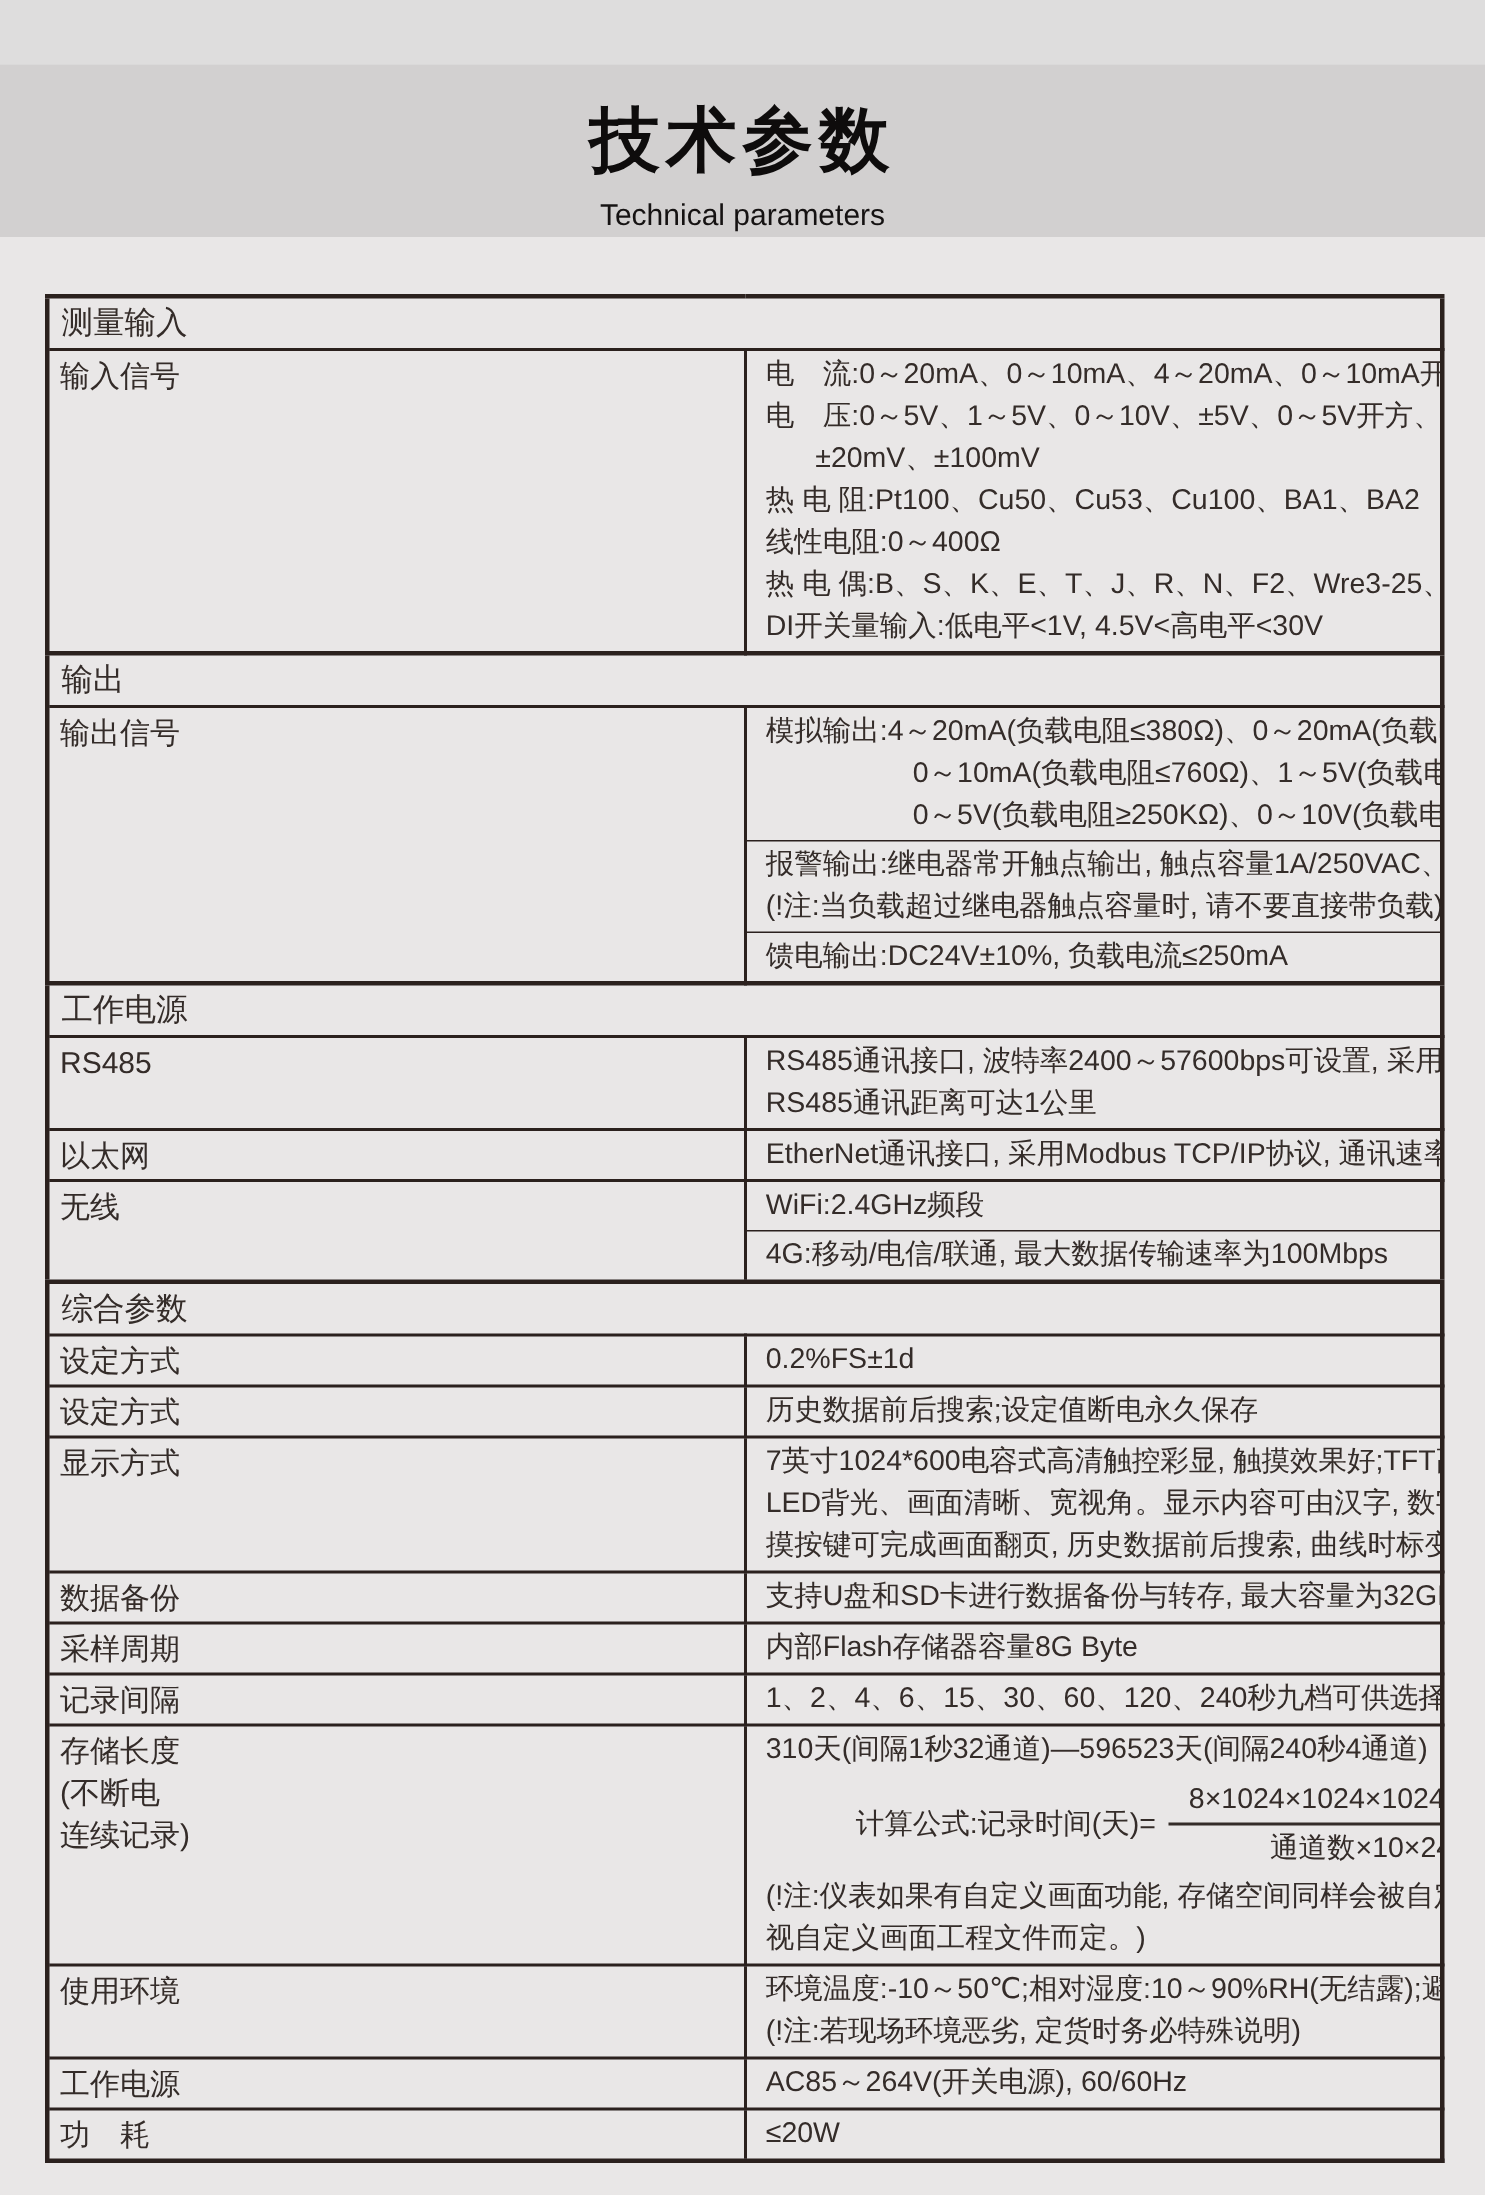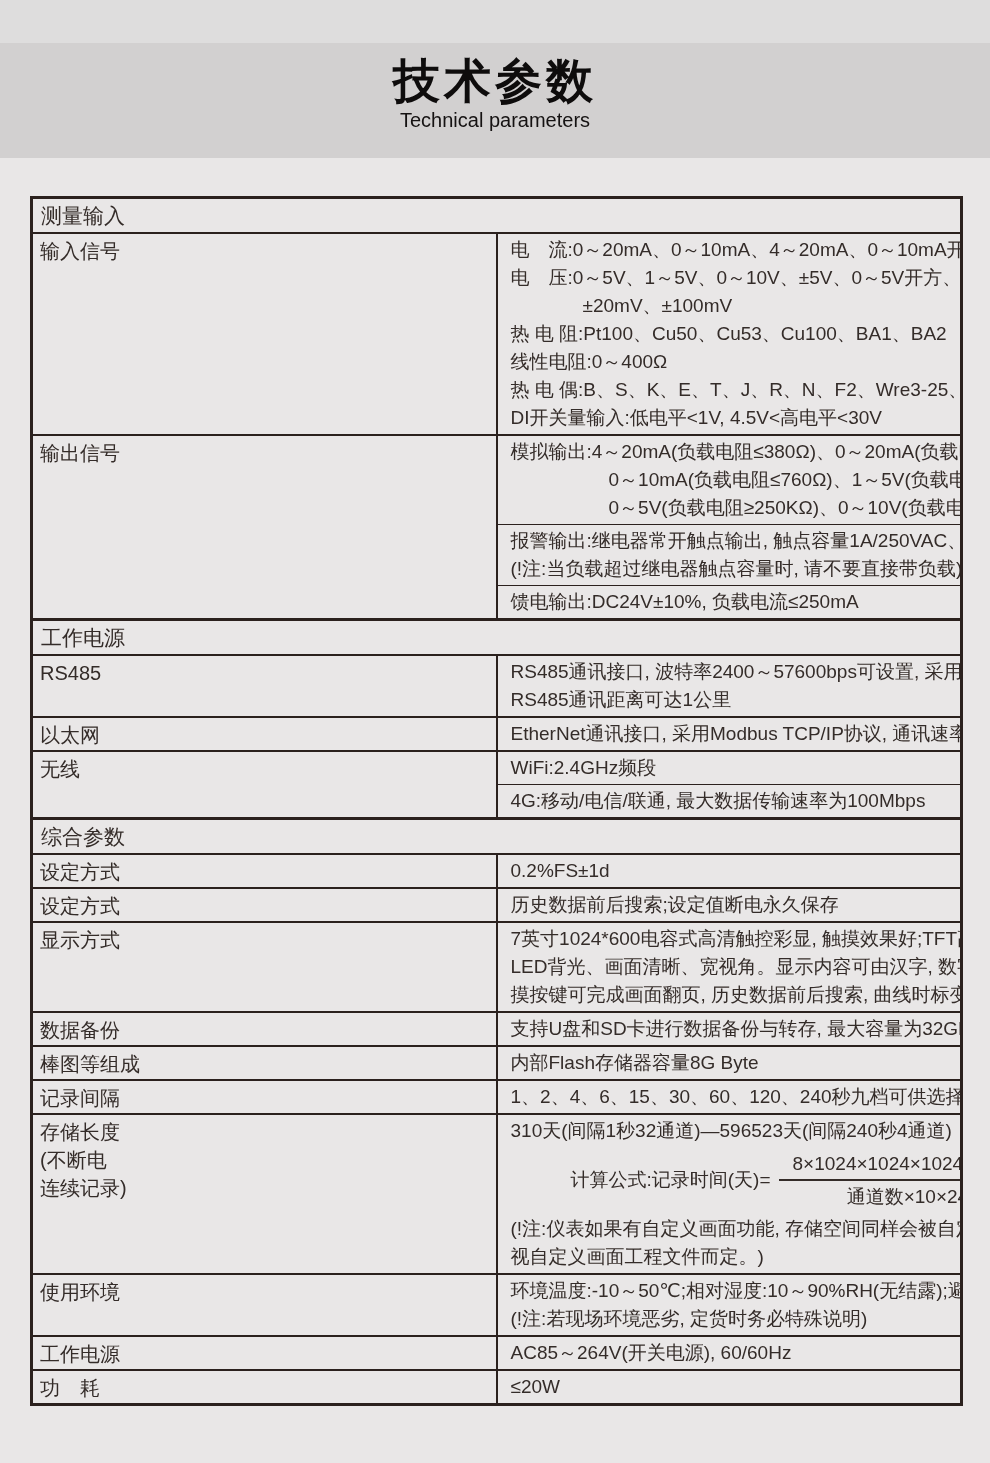--- a/index.html
+++ b/index.html
@@ -17,21 +17,21 @@
     background:var(--page-bg);
     color:var(--text);
     font-family:"Liberation Sans","DejaVu Sans",sans-serif;
   }
   .top-strip{height:43px;background:var(--top-strip-bg);}
   .title-band{
     height:115px;background:var(--title-band-bg);
     text-align:center;overflow:hidden;
   }
   .page-title{
-    margin:4px;padding-top:6px;
+    margin:16px;padding-top:6px;
     font-size:47px;font-weight:700;letter-spacing:4px;
     color:var(--title-text);line-height:1.2;
   }
   .page-subtitle{
     font-size:20px;color:#151212;margin-top:-4px;letter-spacing:0px;
   }
   .content{padding:38px 27px 0 30px;}
   table.spec-table{
     width:933px;border-collapse:collapse;
     border:3px solid var(--border);
@@ -87,28 +87,31 @@
             <td colspan="2">测量输入</td>
           </tr>
           <tr class="param-row">
             <td class="label-cell">
               <div class="label-line">输入信号</div>
             </td>
             <td class="value-cell">
               <div class="block">
                 <div class="line">电　流:0～20mA、0～10mA、4～20mA、0～10mA开方、4～20mA开方</div>
                 <div class="line">电　压:0～5V、1～5V、0～10V、±5V、0～5V开方、1～5V开方、0～20 mV、0～100mV、</div>
-                <div class="line" style="padding-left: 85px;">±20mV、±100mV</div>
+                <div class="line" style="padding-left: 46px;">±20mV、±100mV</div>
                 <div class="line">热 电 阻:Pt100、Cu50、Cu53、Cu100、BA1、BA2</div>
                 <div class="line">线性电阻:0～400Ω</div>
                 <div class="line">热 电 偶:B、S、K、E、T、J、R、N、F2、Wre3-25、Wre5-26</div>
                 <div class="line">DI开关量输入:低电平&lt;1V, 4.5V&lt;高电平&lt;30V</div>
               </div>
             </td>
           </tr>
+          <tr class="section-row">
+            <td colspan="2">输出</td>
+          </tr>
           <tr class="param-row">
             <td class="label-cell">
               <div class="label-line">输出信号</div>
             </td>
             <td class="value-cell">
               <div class="block">
                 <div class="line">模拟输出:4～20mA(负载电阻≤380Ω)、0～20mA(负载电阻≤380Ω)、</div>
                 <div class="line" style="padding-left: 111px;">0～10mA(负载电阻≤760Ω)、1～5V(负载电阻≥250KΩ)、</div>
                 <div class="line" style="padding-left: 111px;">0～5V(负载电阻≥250KΩ)、0～10V(负载电阻≥500KΩ)</div>
               </div>
@@ -198,21 +201,21 @@
               <div class="label-line">数据备份</div>
             </td>
             <td class="value-cell">
               <div class="block">
                 <div class="line">支持U盘和SD卡进行数据备份与转存, 最大容量为32GB, 支持FAT、FAT32格式</div>
               </div>
             </td>
           </tr>
           <tr class="param-row">
             <td class="label-cell">
-              <div class="label-line">棒图等组成</div>
+              <div class="label-line">采样周期</div>
             </td>
             <td class="value-cell">
               <div class="block">
                 <div class="line">内部Flash存储器容量8G Byte</div>
               </div>
             </td>
           </tr>
           <tr class="param-row">
             <td class="label-cell">
               <div class="label-line">记录间隔</div>

